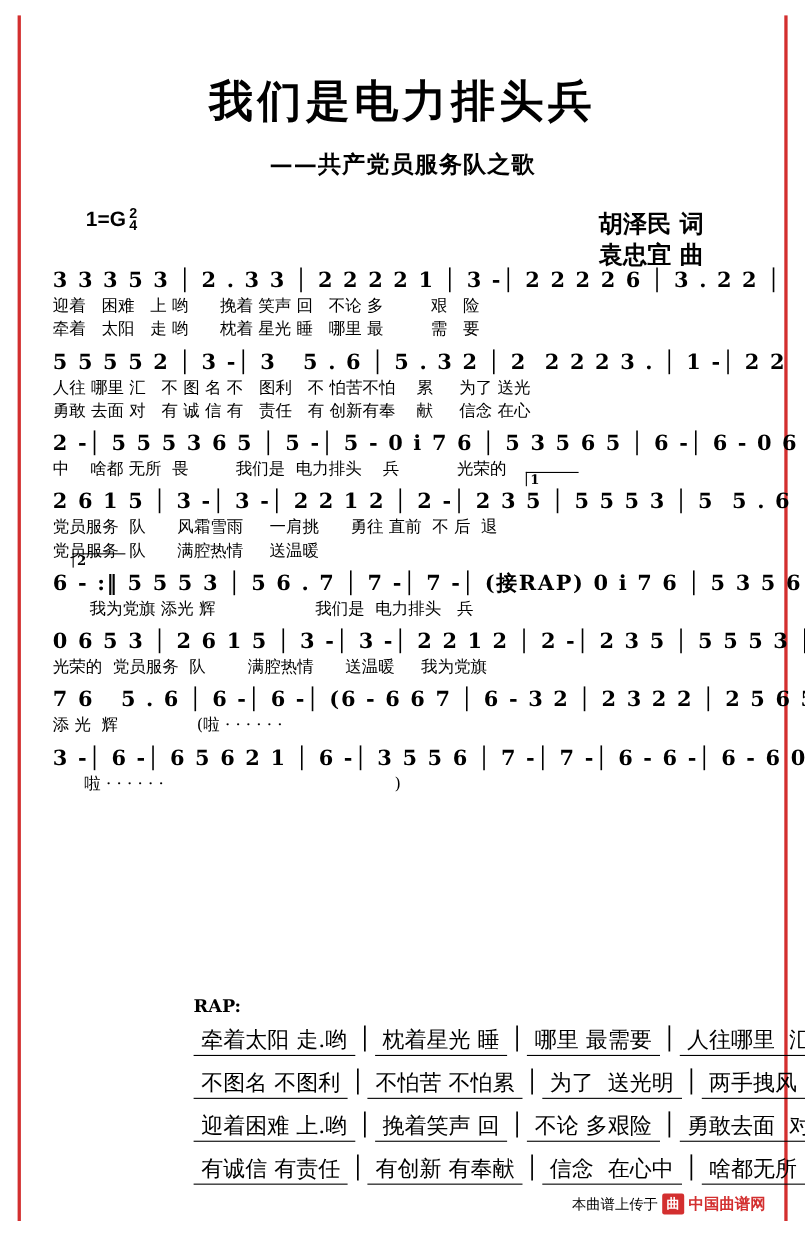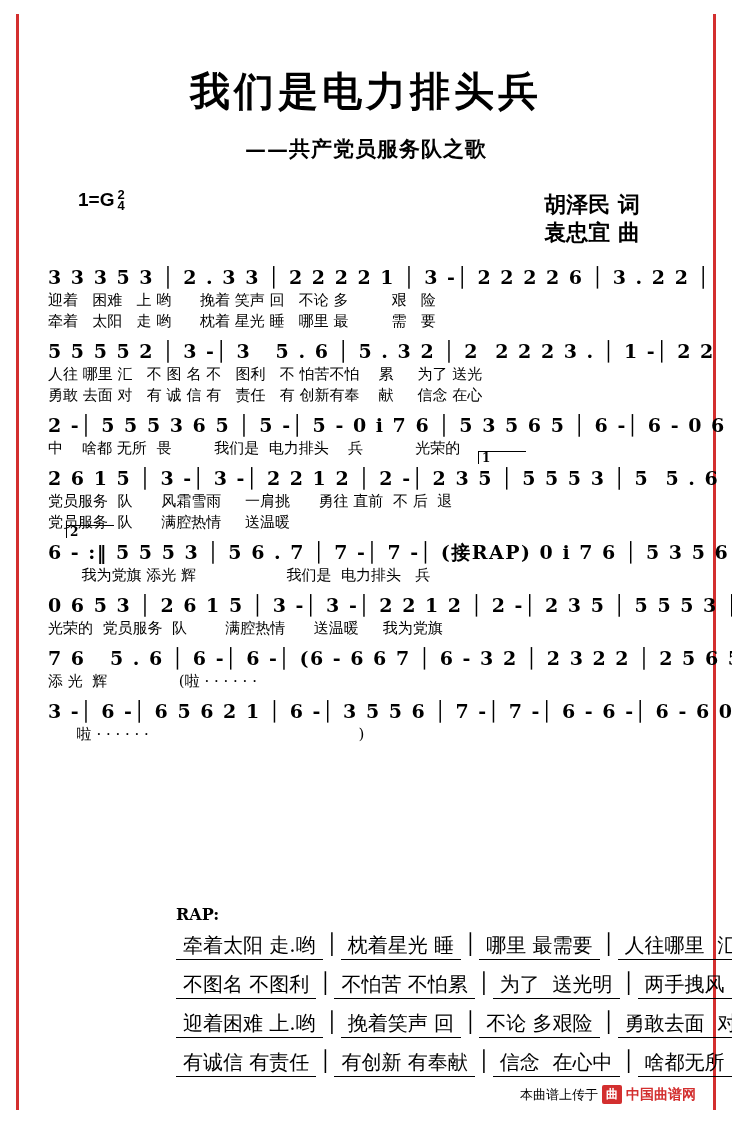--- a/index.html
+++ b/index.html
@@ -77,21 +77,21 @@
     font-size: 13px;
     line-height: 11px;
     text-align: center;
     margin-left: 3px;
     position: relative;
     top: -1px;
   }
   .staffwrap {
     position: absolute;
     left: 48px;
-    top: 264px;
+    top: 242px;
     width: 640px;
   }
   .line {
     position: relative;
     margin-bottom: 6px;
   }
   .notes {
     font-family: "DejaVu Serif", serif;
     font-size: 19px;
     font-weight: bold;

